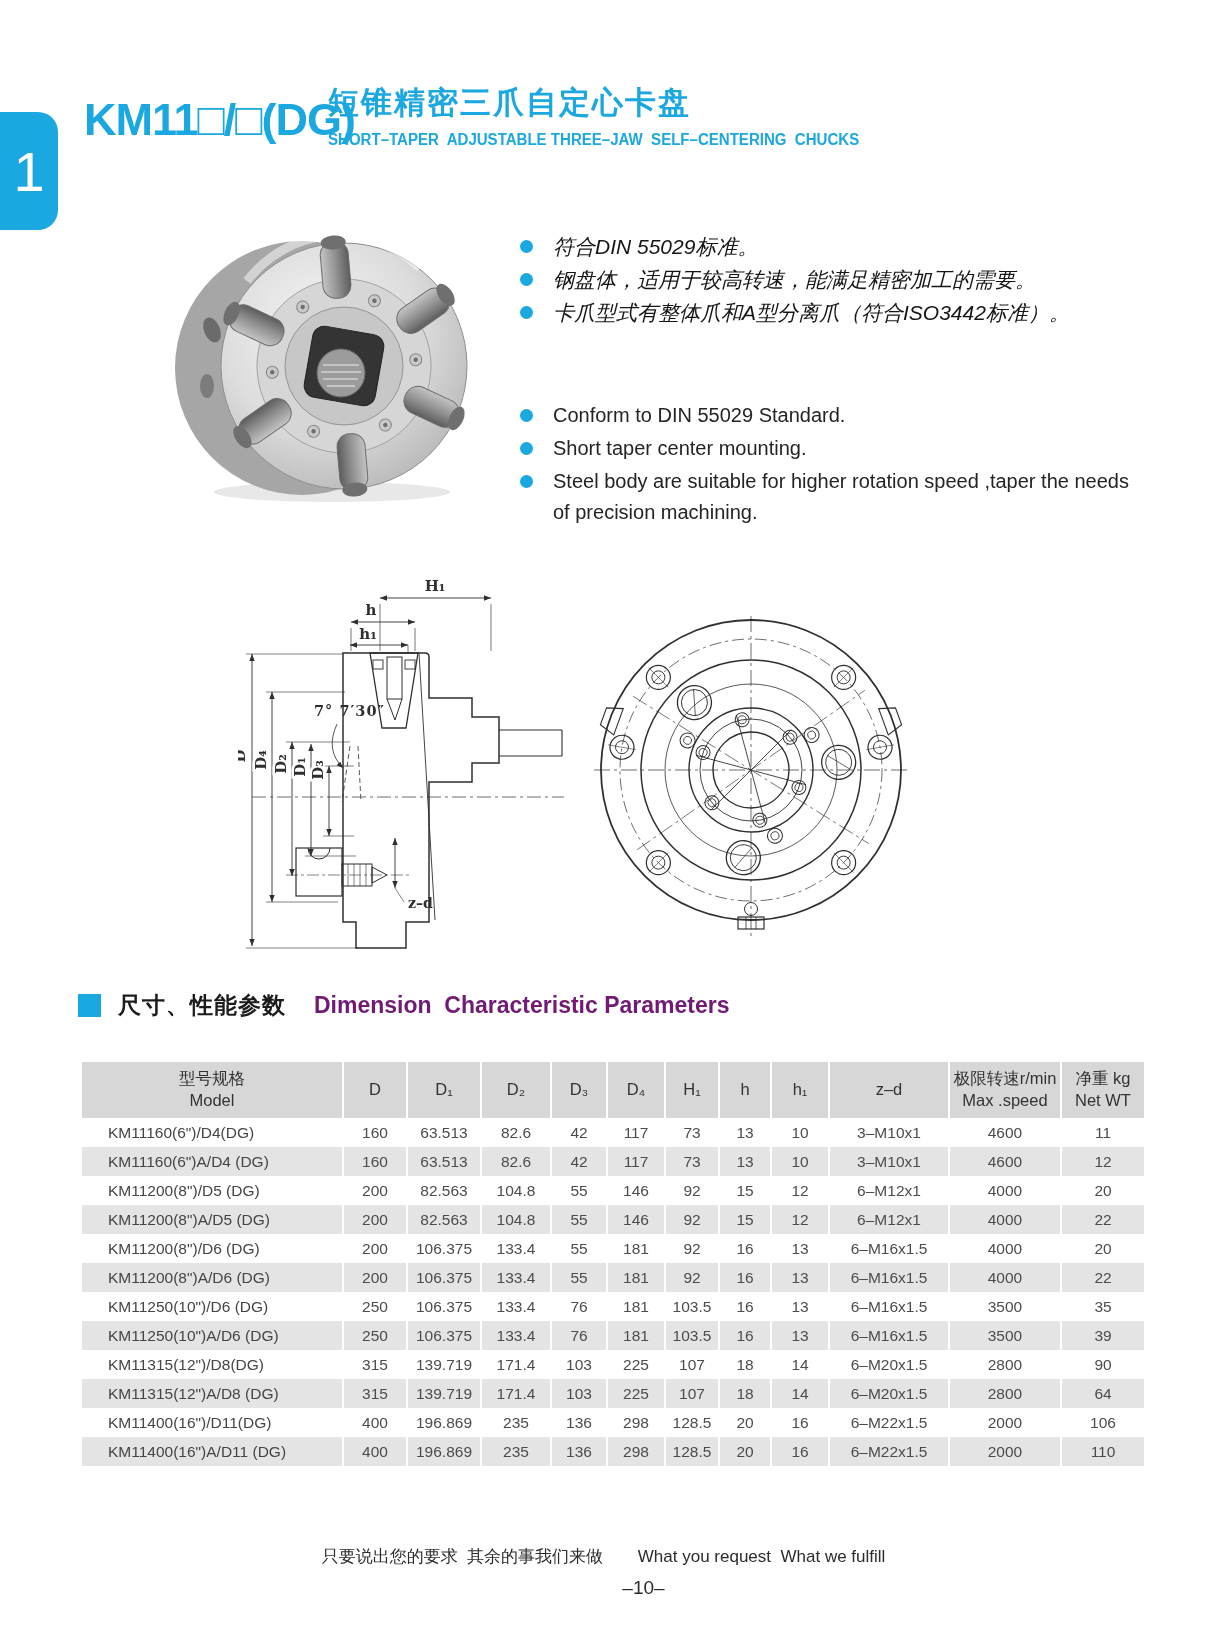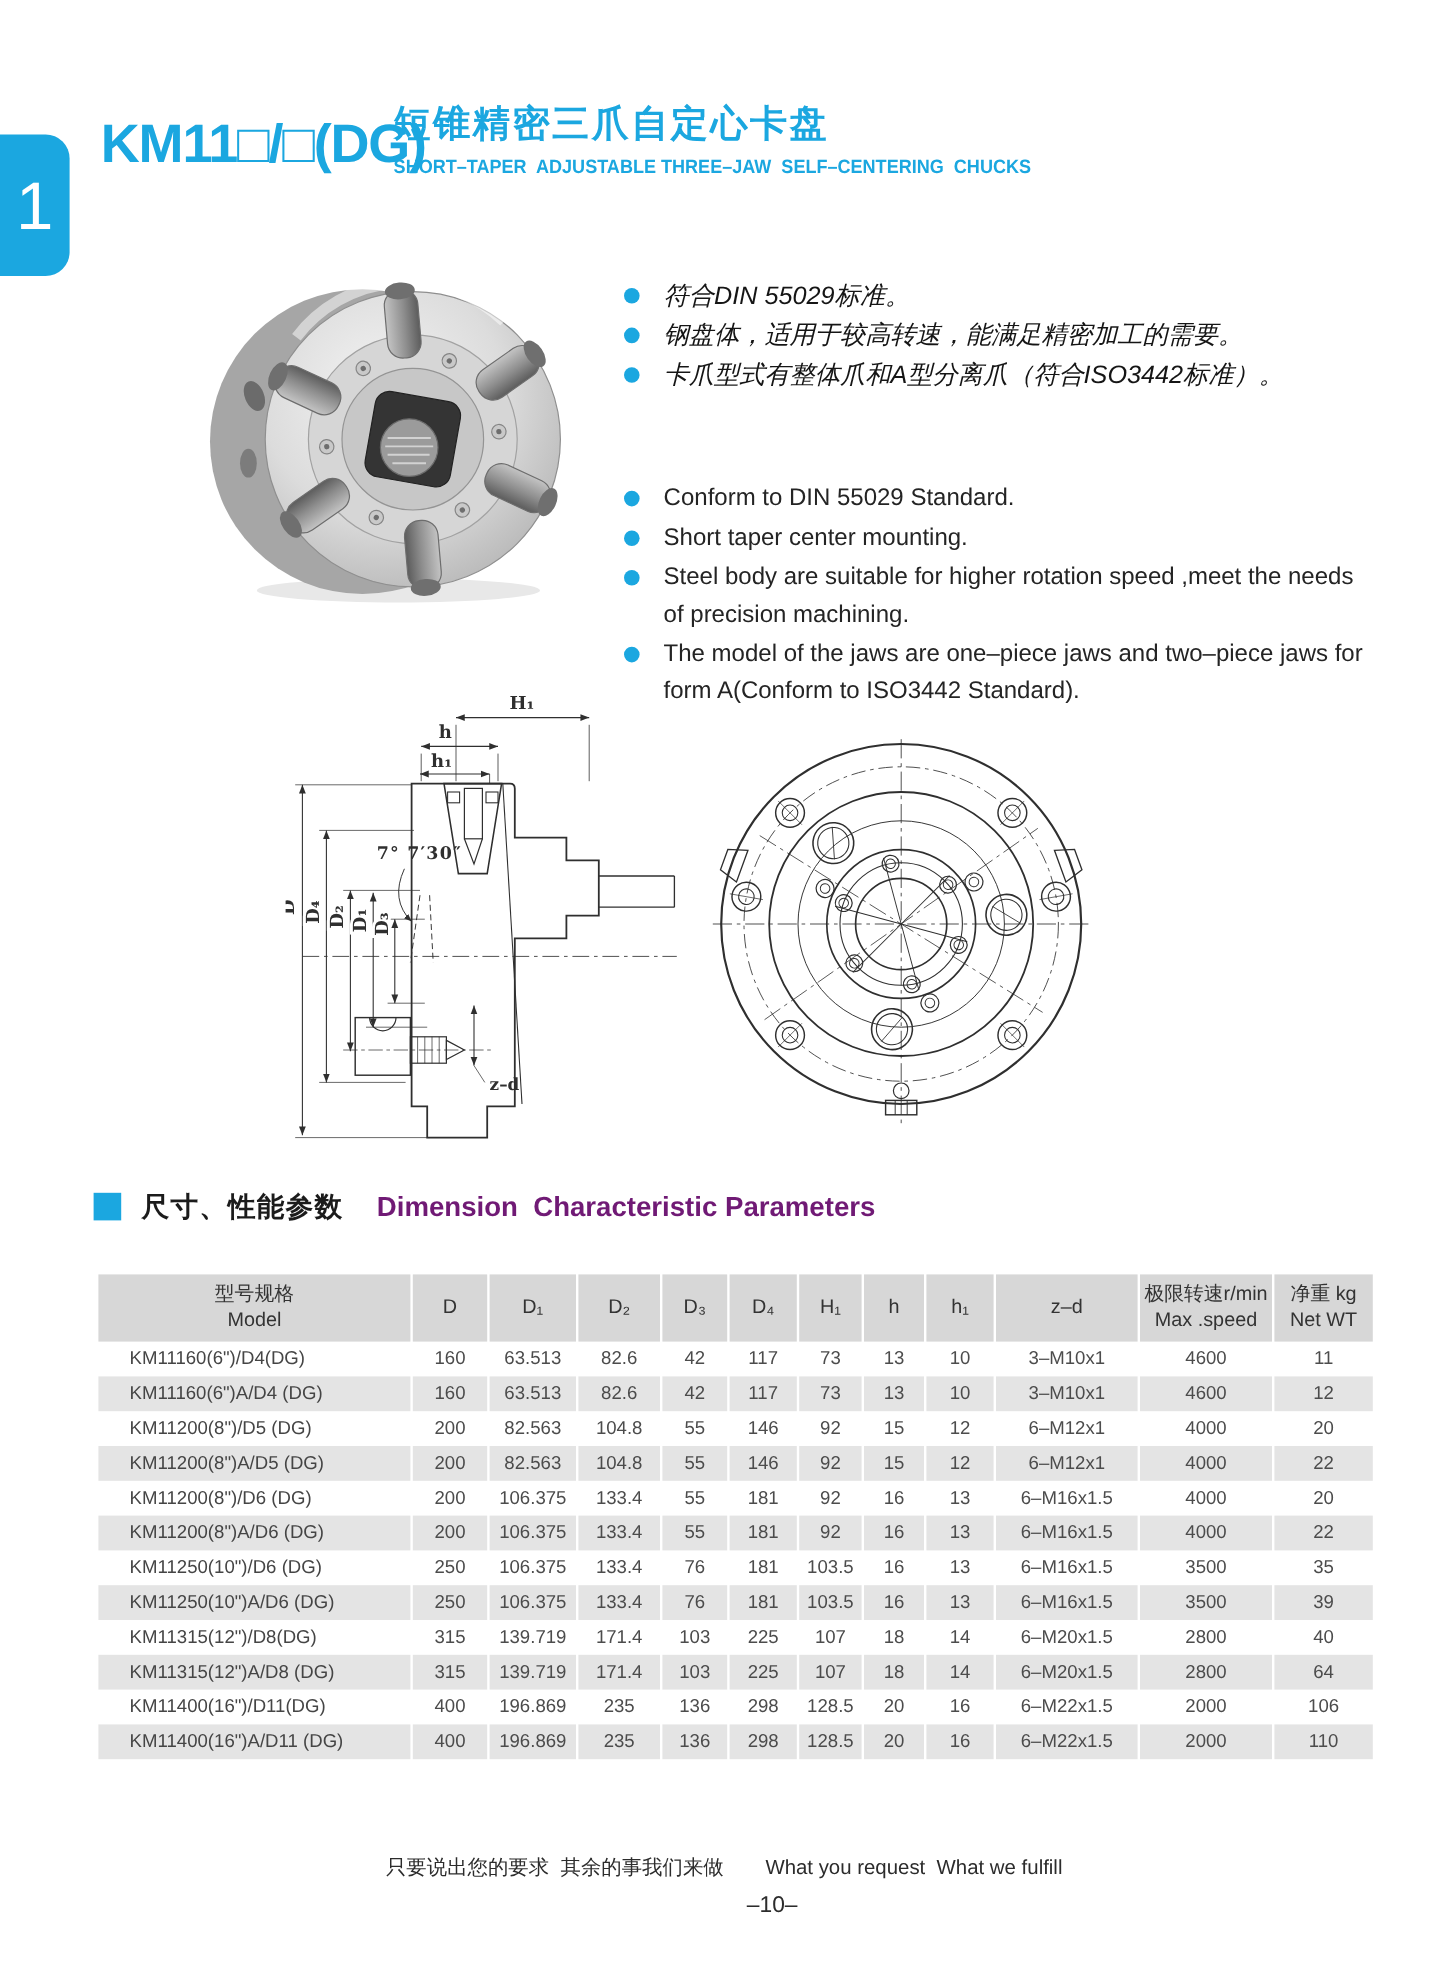--- a/index.html
+++ b/index.html
@@ -167,22 +167,21 @@
   </svg>
 
   <ul class="features features-cn">
       <li><span class="dot"></span><span>符合DIN 55029标准。</span></li>
       <li><span class="dot"></span><span>钢盘体，适用于较高转速，能满足精密加工的需要。</span></li>
       <li><span class="dot"></span><span>卡爪型式有整体爪和A型分离爪（符合ISO3442标准）。</span></li>
     </ul>
   <ul class="features features-en">
       <li><span class="dot"></span><span>Conform to DIN 55029 Standard.</span></li>
       <li><span class="dot"></span><span>Short taper center mounting.</span></li>
-      <li><span class="dot"></span><span>Steel body are suitable for higher rotation speed ,meet the needs of precision machining.</span></li>
-      <li><span class="dot"></span><span>The model of the jaws are one–piece jaws and two–piece jaws for form A(Conform to ISO3442 Standard).</span></li>
+      <li><span class="dot"></span><span>Steel body are suitable for higher rotation speed ,taper the needs of precision machining.</span></li>
     </ul>
 
   <svg class="drawing-left" width="334" height="412" viewBox="0 0 334 412">
     <defs>
       <marker id="ar" viewBox="0 0 10 10" refX="9" refY="5" markerWidth="9" markerHeight="9" orient="auto-start-reverse">
         <path d="M0,1.5 L9,5 L0,8.5 z" fill="#2f2f2f"></path>
       </marker>
     </defs>
     <g stroke="#2f2f2f" fill="none" stroke-width="1.1">
       <g>
@@ -582,21 +581,21 @@
             <td>315</td>
             <td>139.719</td>
             <td>171.4</td>
             <td>103</td>
             <td>225</td>
             <td>107</td>
             <td>18</td>
             <td>14</td>
             <td>6–M20x1.5</td>
             <td>2800</td>
-            <td>40</td>
+            <td>90</td>
           </tr>
           <tr>
             <td class="model-cell">KM11315(12")A/D8 (DG)</td>
             <td>315</td>
             <td>139.719</td>
             <td>171.4</td>
             <td>103</td>
             <td>225</td>
             <td>107</td>
             <td>18</td>

